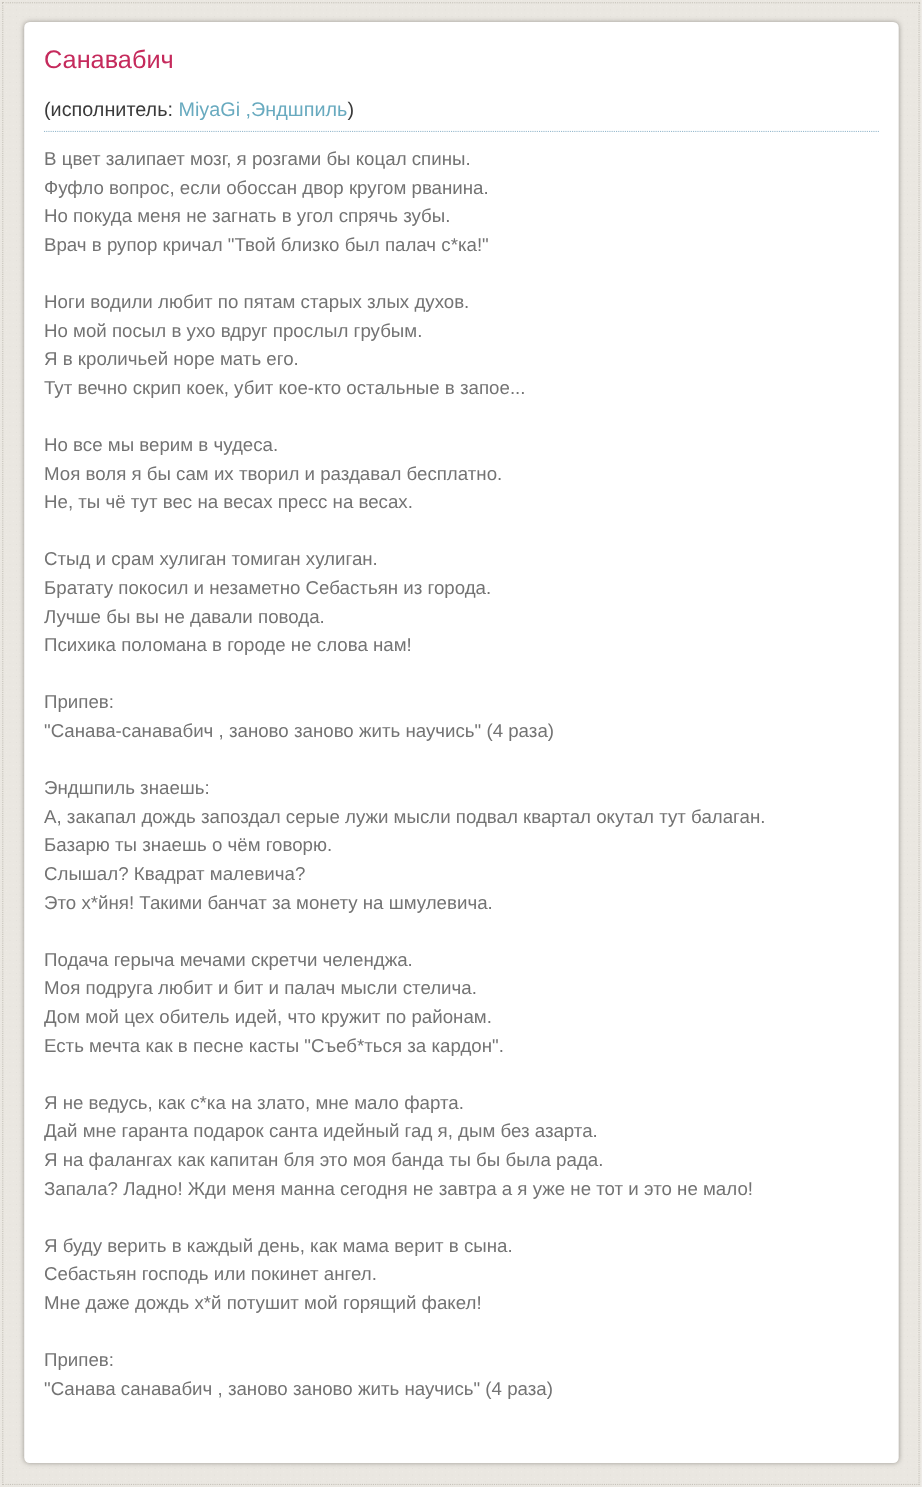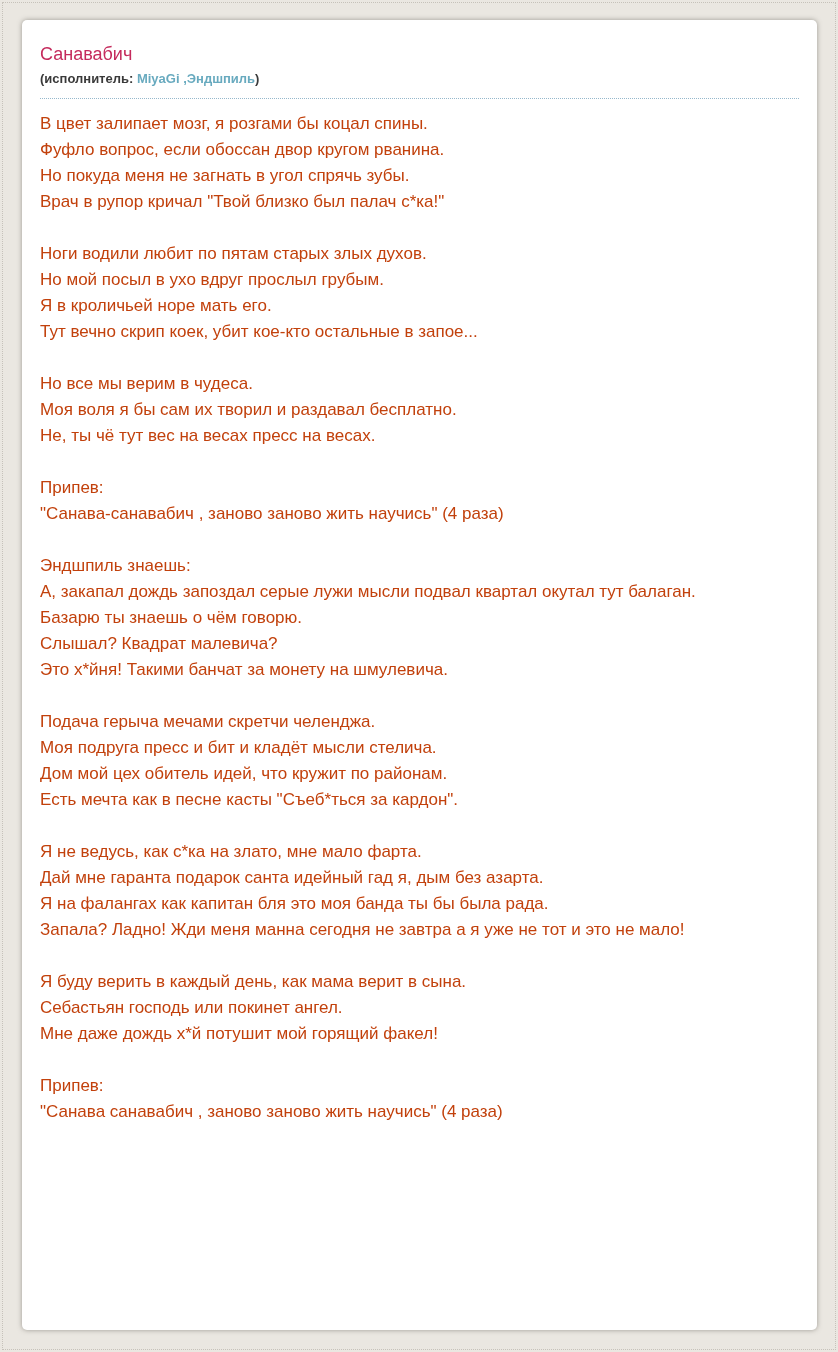--- a/index.html
+++ b/index.html
@@ -31,46 +31,45 @@
     min-height: 1310px;
     box-sizing: border-box;
     background: #ffffff;
     border-radius: 5px;
     box-shadow: 0 0 5px rgba(90, 85, 78, 0.55);
     padding: 21px 18px 46px 18px;
     z-index: 1;
   }
   .song-title {
     margin: 0;
-    font-size: 18px;
+    font-size: 23px;
     font-weight: 400;
     line-height: 27px;
     color: #c52a5c;
   }
   .subtitle {
-    font-size: 13px;
+    font-size: 18px;
     line-height: 21px;
     color: #3a3a3a;
-    margin-top: 0;
+    margin-top: 21px;
     padding-bottom: 9px;
     border-bottom: 1px dotted #96b8cc;
     white-space: pre;
-    font-weight: bold;
   }
   .artist-link {
     color: #68aabf;
     text-decoration: none;
     cursor: pointer;
   }
   .artist-sep { color: #68aabf; white-space: pre; }
   .lyrics {
     margin-top: 12px;
     font-size: 17px;
     line-height: 26px;
-    color: #c2410c;
+    color: #737373;
   }
   .stanza { margin: 0 0 26px 0; }
   .stanza:last-child { margin-bottom: 0; }
   .line { white-space: nowrap; }
 </style>
 </head>
 <body>
 
 <div class="page-edge"></div>
 
@@ -89,33 +88,39 @@
         <div class="line">Но мой посыл в ухо вдруг прослыл грубым.</div>
         <div class="line">Я в кроличьей норе мать его.</div>
         <div class="line">Тут вечно скрип коек, убит кое-кто остальные в запое...</div>
       </div>
       <div class="stanza">
         <div class="line">Но все мы верим в чудеса.</div>
         <div class="line">Моя воля я бы сам их творил и раздавал бесплатно.</div>
         <div class="line">Не, ты чё тут вес на весах пресс на весах.</div>
       </div>
       <div class="stanza">
+        <div class="line">Стыд и срам хулиган томиган хулиган.</div>
+        <div class="line">Братату покосил и незаметно Себастьян из города.</div>
+        <div class="line">Лучше бы вы не давали повода.</div>
+        <div class="line">Психика поломана в городе не слова нам!</div>
+      </div>
+      <div class="stanza">
         <div class="line">Припев:</div>
         <div class="line">"Санава-санавабич , заново заново жить научись" (4 раза)</div>
       </div>
       <div class="stanza">
         <div class="line">Эндшпиль знаешь:</div>
         <div class="line">А, закапал дождь запоздал серые лужи мысли подвал квартал окутал тут балаган.</div>
         <div class="line">Базарю ты знаешь о чём говорю.</div>
         <div class="line">Слышал? Квадрат малевича?</div>
         <div class="line">Это х*йня! Такими банчат за монету на шмулевича.</div>
       </div>
       <div class="stanza">
         <div class="line">Подача герыча мечами скретчи челенджа.</div>
-        <div class="line">Моя подруга пресс и бит и кладёт мысли стелича.</div>
+        <div class="line">Моя подруга любит и бит и палач мысли стелича.</div>
         <div class="line">Дом мой цех обитель идей, что кружит по районам.</div>
         <div class="line">Есть мечта как в песне касты "Съеб*ться за кардон".</div>
       </div>
       <div class="stanza">
         <div class="line">Я не ведусь, как с*ка на злато, мне мало фарта.</div>
         <div class="line">Дай мне гаранта подарок санта идейный гад я, дым без азарта.</div>
         <div class="line">Я на фалангах как капитан бля это моя банда ты бы была рада.</div>
         <div class="line">Запала? Ладно! Жди меня манна сегодня не завтра а я уже не тот и это не мало!</div>
       </div>
       <div class="stanza">

